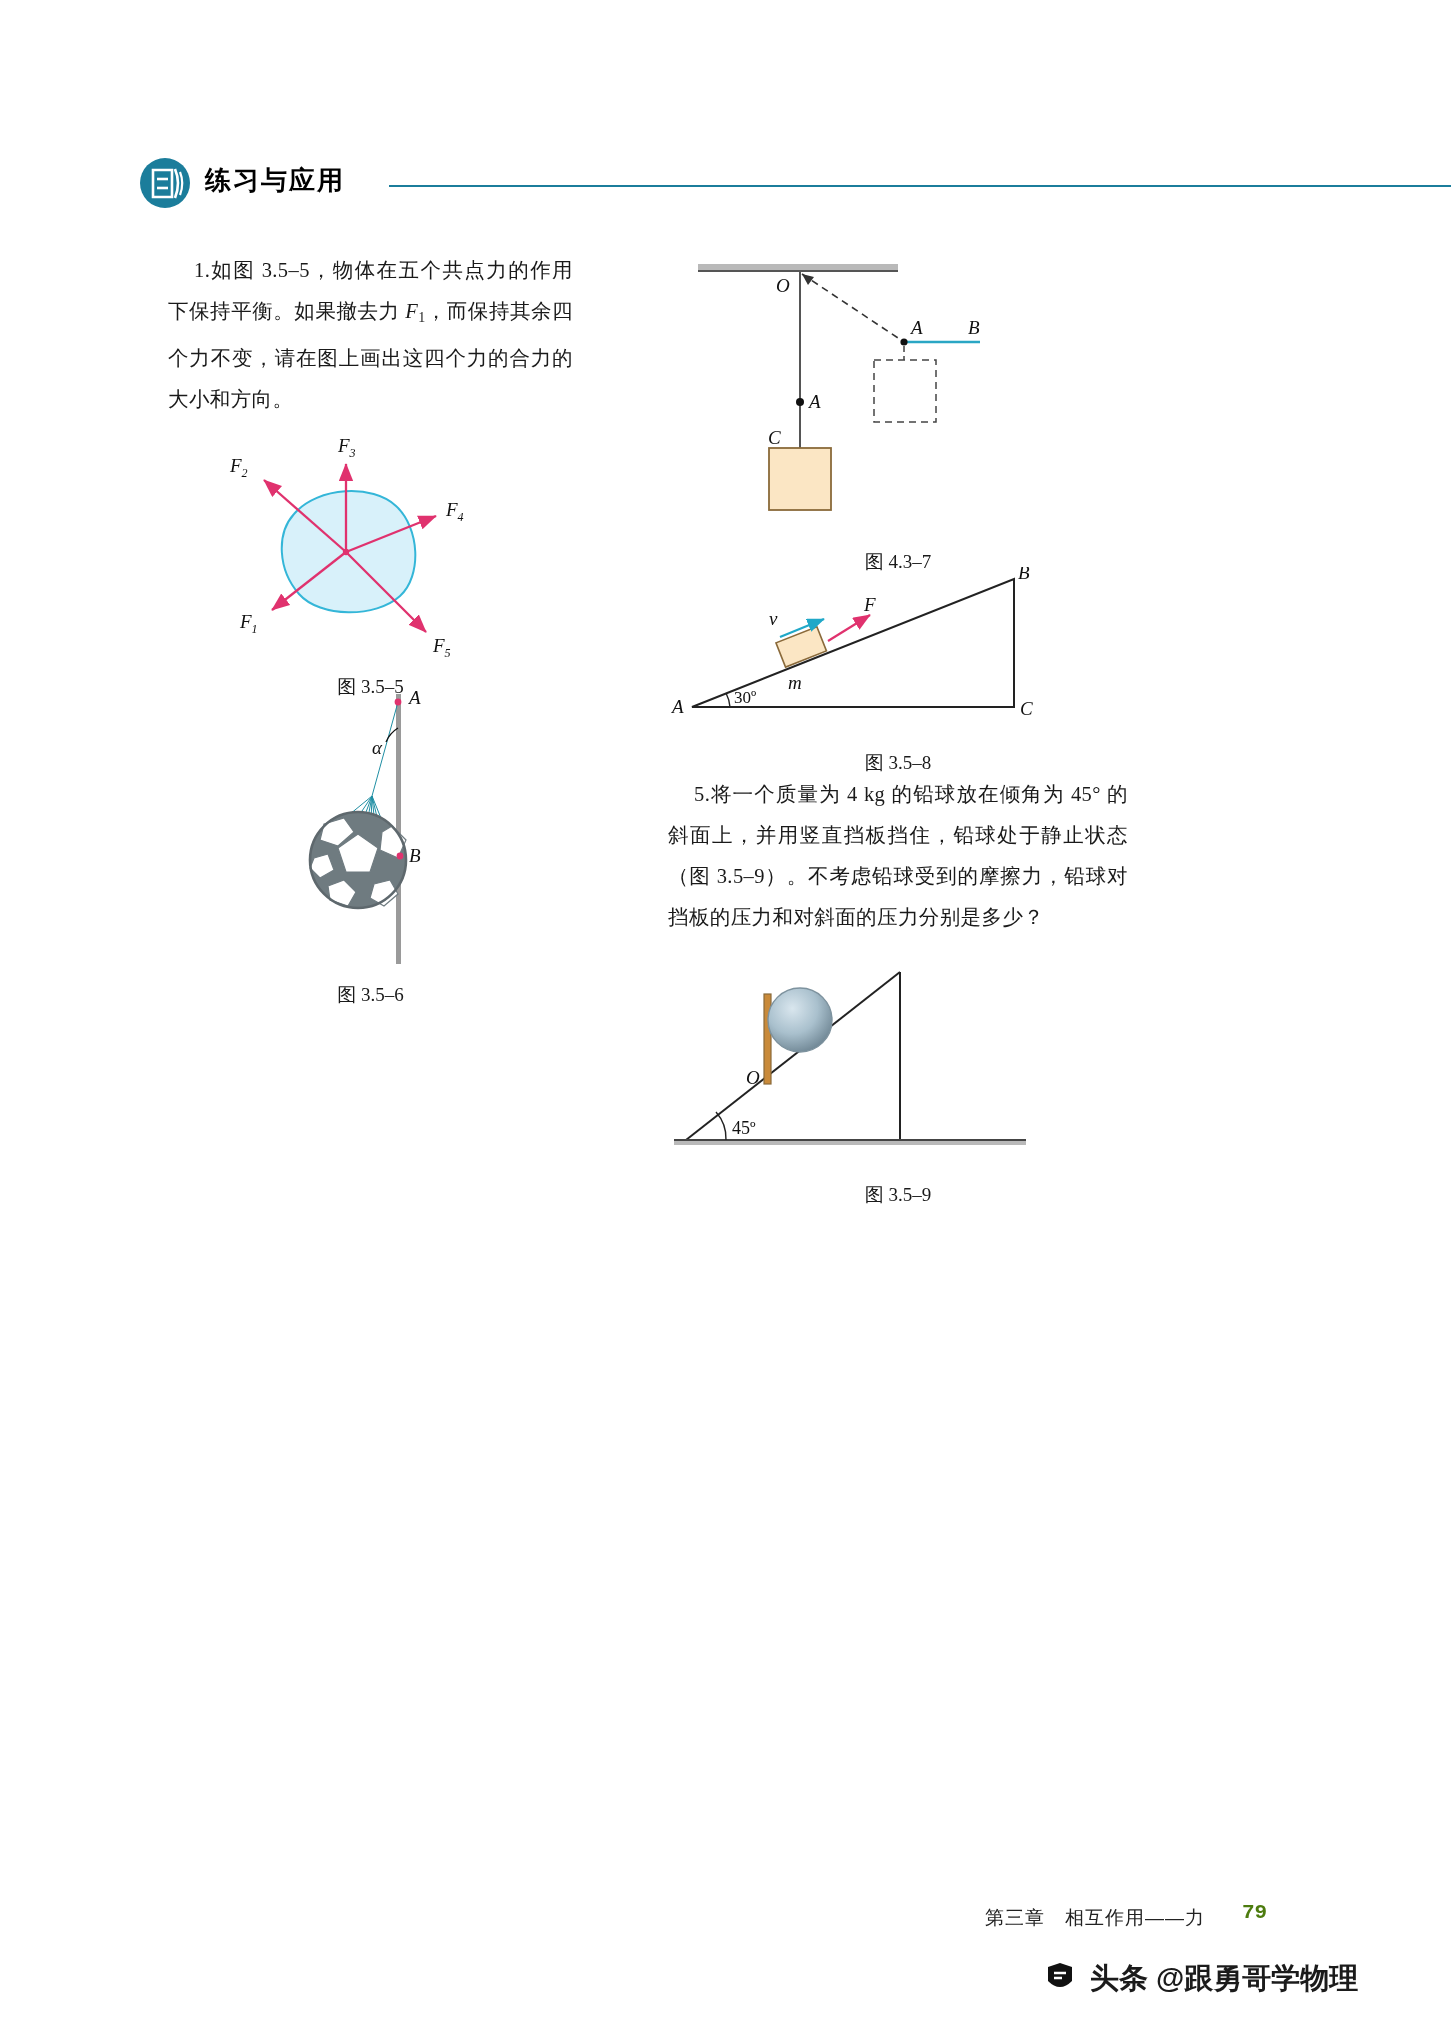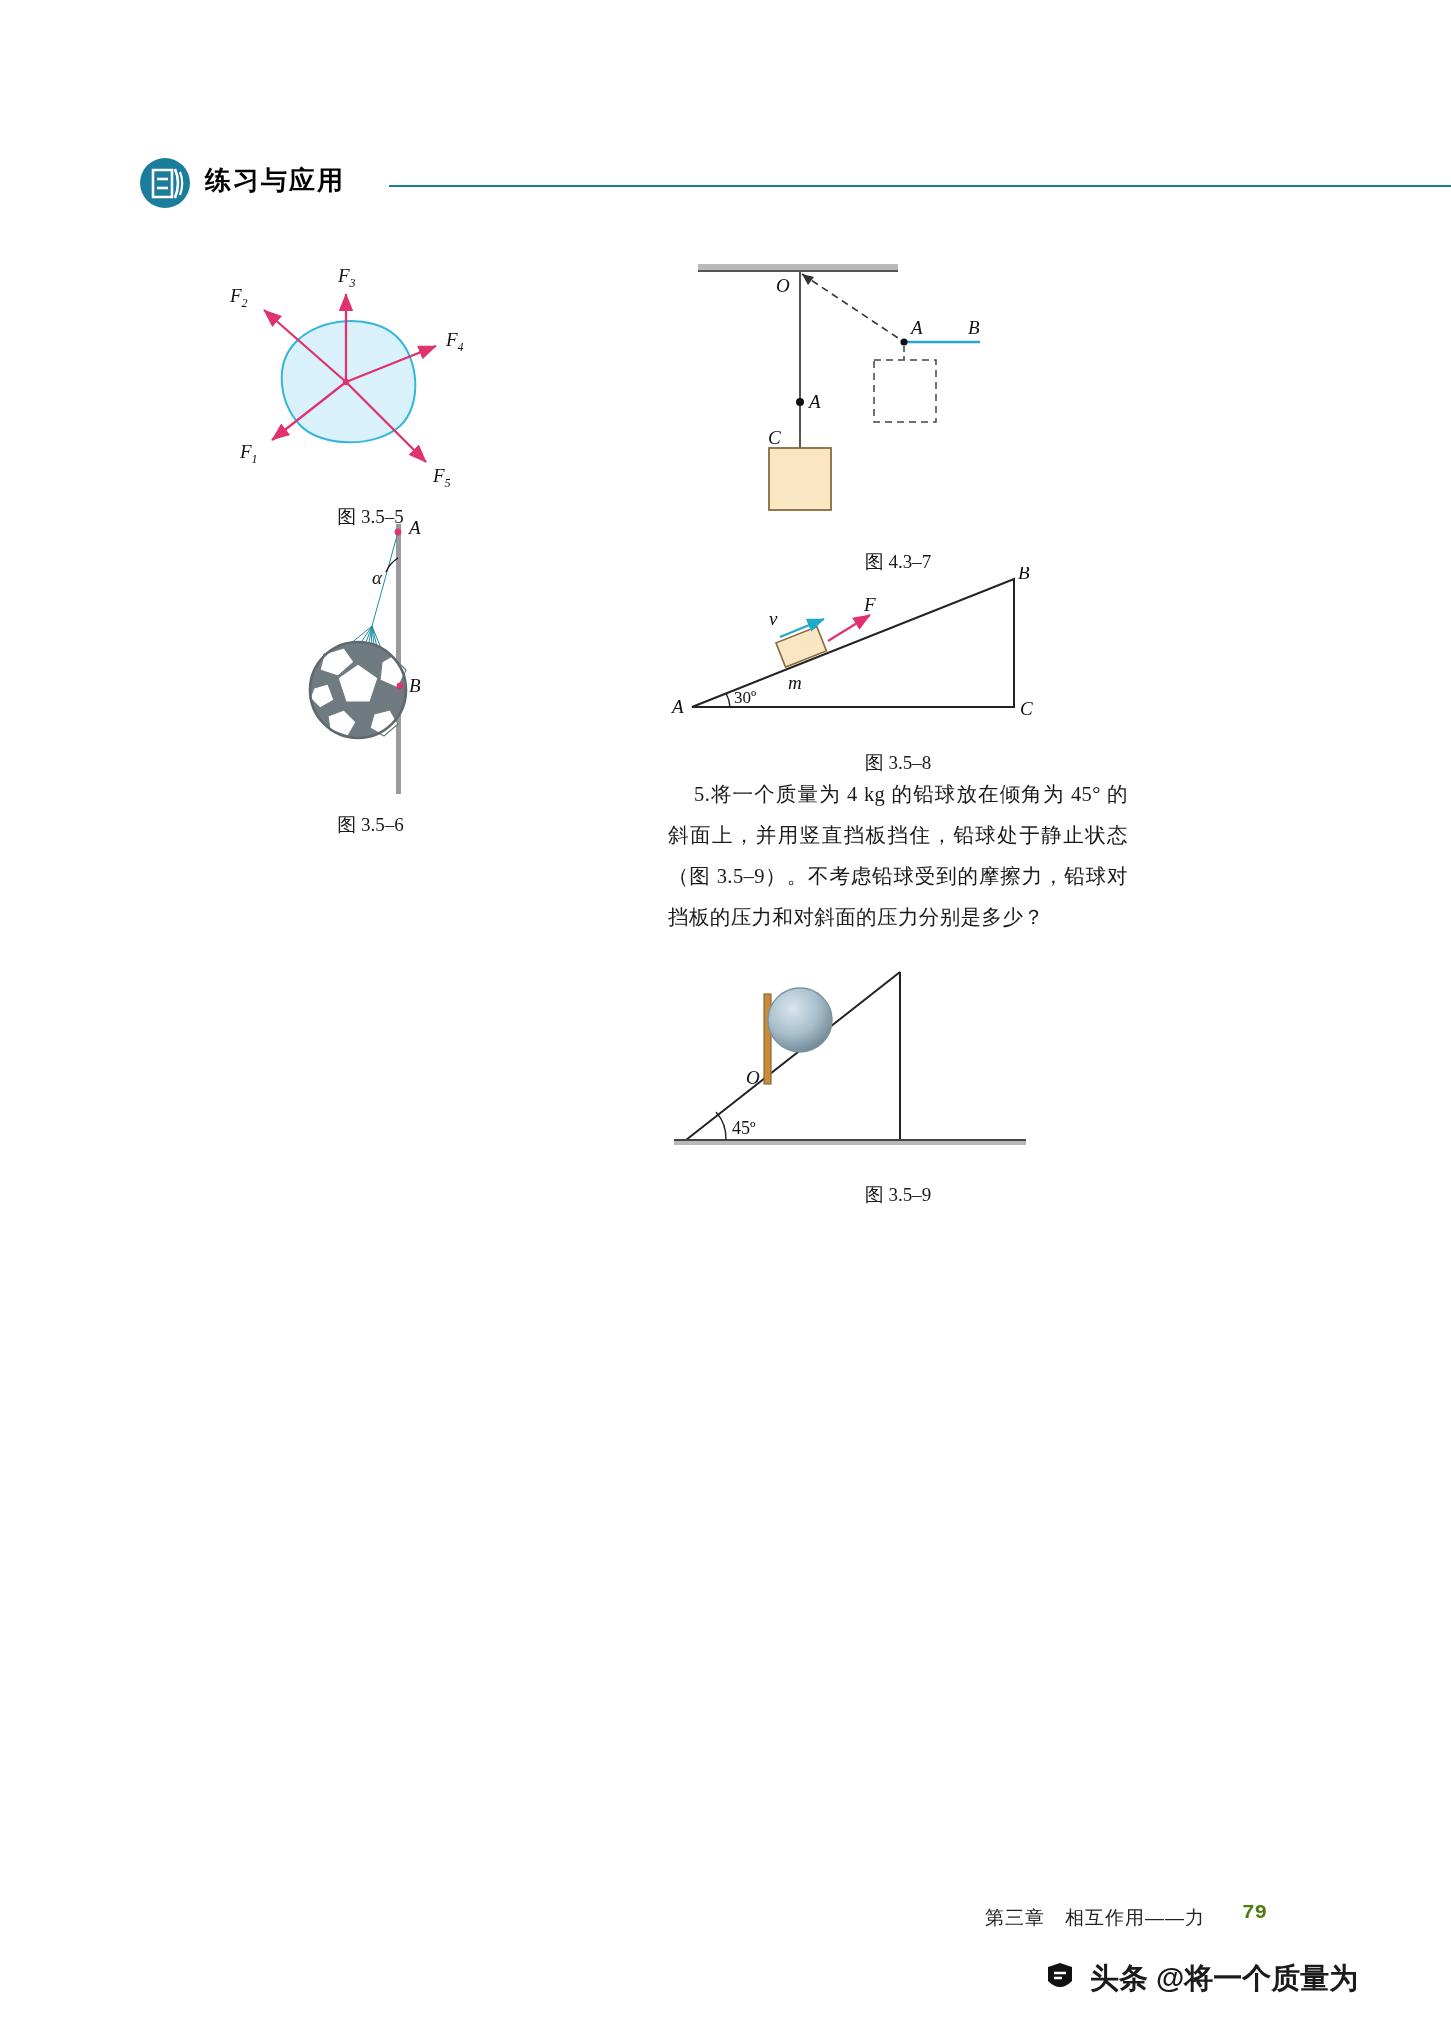--- a/index.html
+++ b/index.html
@@ -55,20 +55,23 @@
         <path d="M36 12 Q42 26 36 41" fill="none" stroke="#ffffff" stroke-width="2.6"></path>
         <path d="M41 15 Q45.5 26 41 38" fill="none" stroke="#ffffff" stroke-width="2.2"></path>
       </svg>
     </div>
     <div class="hdr-title">练习与应用</div>
     <div class="hdr-rule"></div>
   </div>
 
   <div class="colL">
 
+    <div class="q">
+      <span class="ind"></span><span>1.</span><span>如图 3.5–5，物体在五个共点力的作用下保持平衡。如果撤去力 <i class="v">F</i><sub>1</sub>，而保持其余四个力不变，请在图上画出这四个力的合力的大小和方向。</span>
+    </div>
 
     <div class="figbox" style="width:405px;height:250px;margin-top:4px;">
       <svg viewBox="0 0 405 250" width="405" height="250">
         <defs>
           <marker id="ahP" markerWidth="9" markerHeight="9" refX="7.6" refY="3.2" orient="auto">
             <path d="M0,0 L8,3.2 L0,6.4 z" fill="#e0326e"></path>
           </marker>
         </defs>
 
         <path d="M126 90 C150 62 205 60 228 82 C252 104 254 152 232 172 C208 194 152 194 131 170 C110 146 108 110 126 90 Z" fill="#d8f1fa" stroke="#34b6d8" stroke-width="2"></path>
@@ -249,16 +252,16 @@
     <div class="foot-pg">79</div>
   </div>
 
   <div class="wm">
     <div class="wm-ico">
       <svg viewBox="0 0 40 40" width="40" height="40">
         <path d="M8 10 L20 6 L32 10 L32 24 Q20 36 8 24 Z" fill="#111"></path>
         <path d="M14 16 L26 16 M14 21 L22 21" stroke="#fff" stroke-width="2.4" fill="none"></path>
       </svg>
     </div>
-    <div class="wm-txt">头条 @将一个质量为</div>
+    <div class="wm-txt">头条 @跟勇哥学物理</div>
   </div>
 
 </div>
 
 </body></html>

